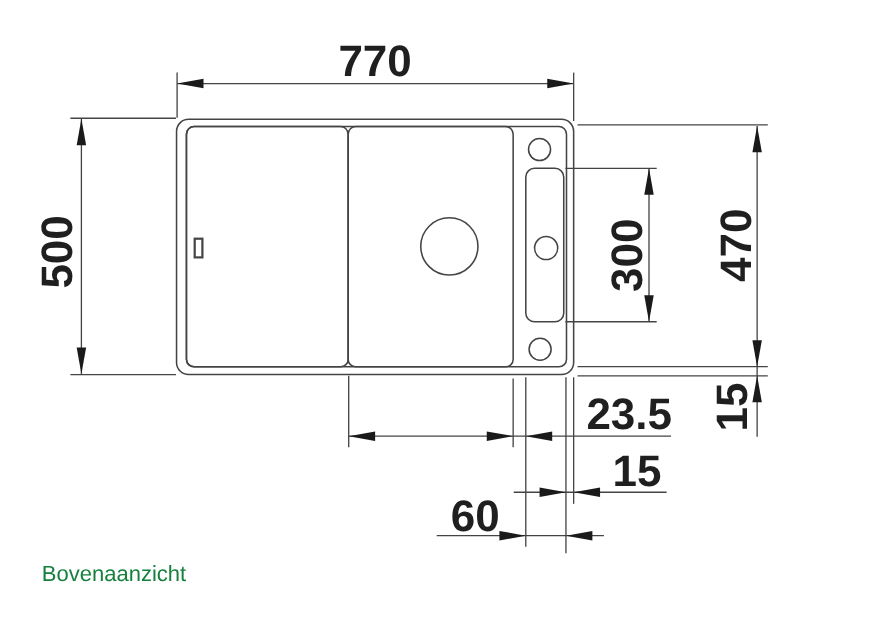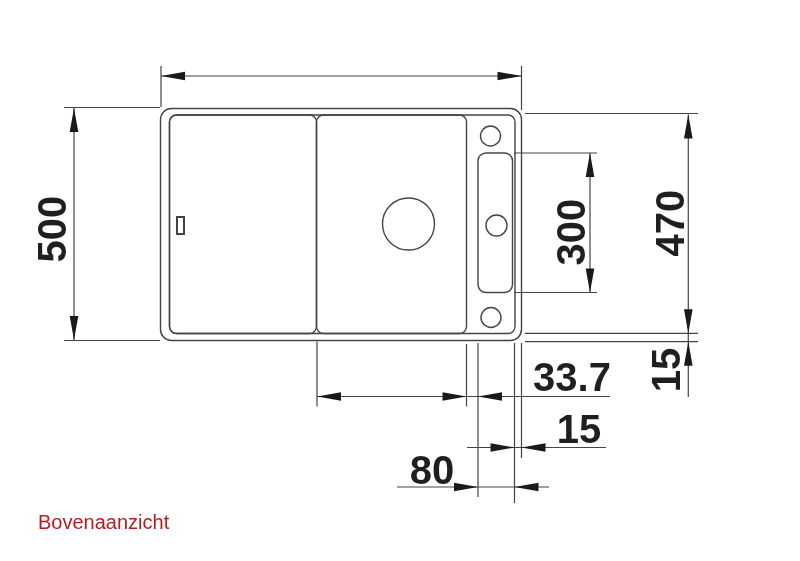--- a/index.html
+++ b/index.html
@@ -7,21 +7,21 @@
     position:relative;width:800px;height:561px;background:#ffffff;overflow:hidden;
     font-family:"Liberation Sans",sans-serif;
   }
   .canvas svg{position:absolute;left:0;top:0;}
   .dim{
     position:absolute;font:700 40px "Liberation Sans",sans-serif;color:#1f1f1f;
     white-space:nowrap;transform:translate(-50%,-50%);line-height:1;
   }
   .dim.rot{transform:translate(-50%,-50%) rotate(-90deg);}
   .caption{
-    position:absolute;font:400 20px "Liberation Sans",sans-serif;color:#b91c1c;
+    position:absolute;font:400 20px "Liberation Sans",sans-serif;color:#15803d;
     white-space:nowrap;
   }
 </style>
 </head>
 <body>
 
 <div class="canvas">
 
   <svg width="800" height="561" viewBox="0 0 800 561">
 
@@ -78,22 +78,23 @@
       <polygon points="317,396.5 341,392.2 341,400.8"></polygon>
       <polygon points="466.5,396.5 442.5,392.2 442.5,400.8"></polygon>
       <polygon points="478,396.5 502,392.2 502,400.8"></polygon>
       <polygon points="514.5,447.5 490.5,443.2 490.5,451.8"></polygon>
       <polygon points="521.5,447.5 545.5,443.2 545.5,451.8"></polygon>
       <polygon points="478,487 454,482.7 454,491.3"></polygon>
       <polygon points="514.5,487 538.5,482.7 538.5,491.3"></polygon>
     </g>
   </svg>
 
+  <div class="dim" style="left:341px;top:56px">770</div>
   <div class="dim rot" style="left:52px;top:229px">500</div>
   <div class="dim rot" style="left:670px;top:223px">470</div>
   <div class="dim rot" style="left:571px;top:232px">300</div>
   <div class="dim rot" style="left:666px;top:370px">15</div>
-  <div class="dim" style="left:572px;top:377px">33.7</div>
+  <div class="dim" style="left:572px;top:377px">23.5</div>
   <div class="dim" style="left:579px;top:429px">15</div>
-  <div class="dim" style="left:432px;top:470px">80</div>
+  <div class="dim" style="left:432px;top:470px">60</div>
 
   <div class="caption" style="left:38px;top:511px">Bovenaanzicht</div>
 </div>
 
 </body></html>

